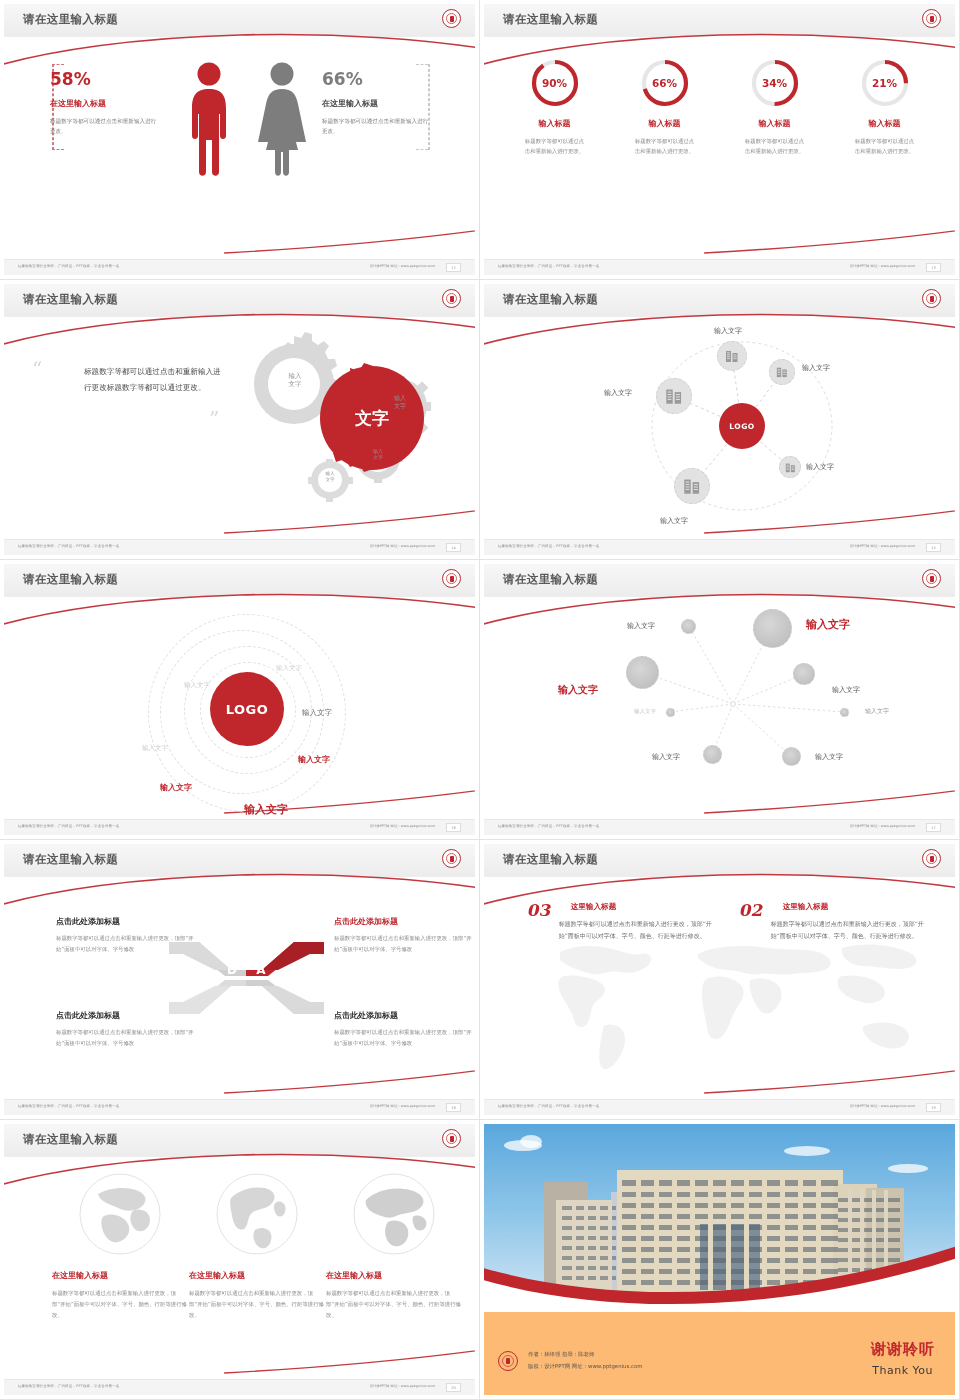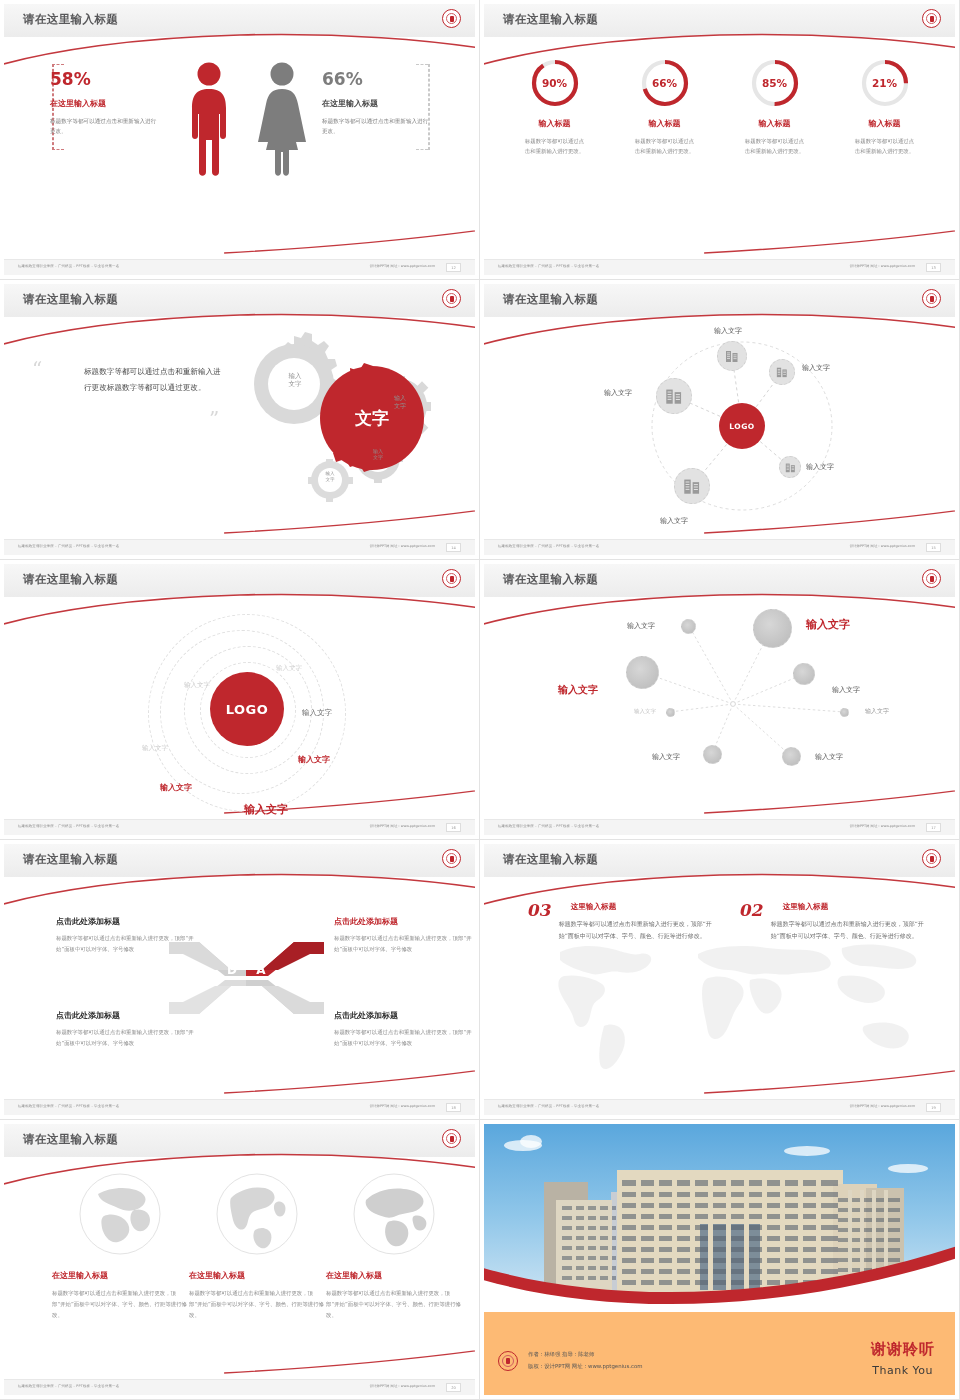--- a/index.html
+++ b/index.html
@@ -242,21 +242,21 @@
         </div>
         <div class="donut-h">输入标题</div>
         <div class="donut-p">标题数字等都可以通过点击和重新输入进行更改。</div>
       </div>
       <div class="donut-col">
         <div class="donut-wrap">
           <svg width="52" height="52" viewBox="0 0 52 52">
             <circle cx="26" cy="26" r="21" fill="none" stroke="#e6e6e6" stroke-width="4.2"></circle>
             <circle cx="26" cy="26" r="21" fill="none" stroke="#BF272D" stroke-width="4.2" stroke-dasharray="66 185" stroke-linecap="butt"></circle>
           </svg>
-          <div class="donut-val">85%</div>
+          <div class="donut-val">34%</div>
         </div>
         <div class="donut-h">输入标题</div>
         <div class="donut-p">标题数字等都可以通过点击和重新输入进行更改。</div>
       </div>
       <div class="donut-col">
         <div class="donut-wrap">
           <svg width="52" height="52" viewBox="0 0 52 52">
             <circle cx="26" cy="26" r="21" fill="none" stroke="#e6e6e6" stroke-width="4.2"></circle>
             <circle cx="26" cy="26" r="21" fill="none" stroke="#BF272D" stroke-width="4.2" stroke-dasharray="33 218" stroke-linecap="butt"></circle>
           </svg>

